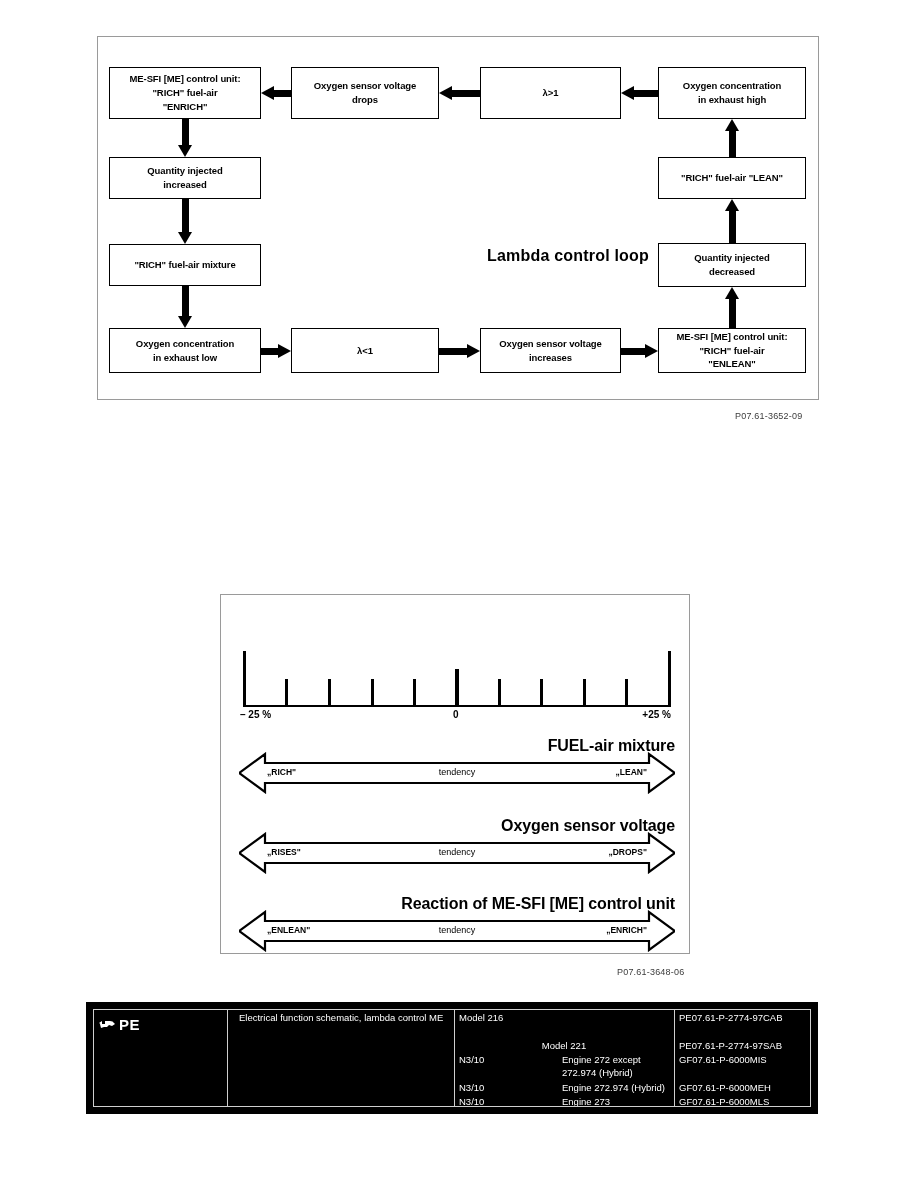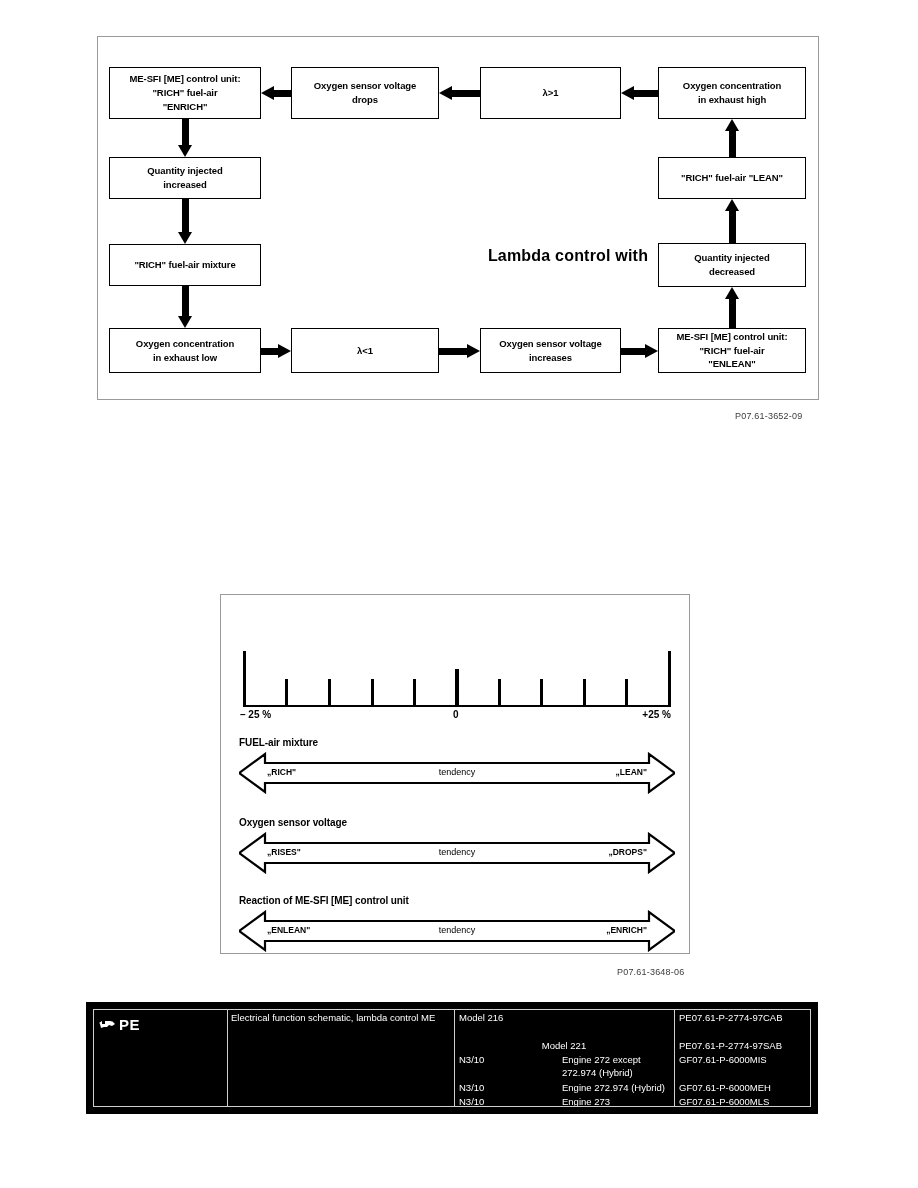--- a/index.html
+++ b/index.html
@@ -114,23 +114,23 @@
     font-weight: bold;
     font-size: 10px;
     white-space: nowrap;
   }
 
   
   .band { position: absolute; left: 18px; width: 436px; }
   .band-title {
     position: absolute;
     left: 0; width: 100%;
-    text-align: left;
-    font-weight: bold;
-    font-size: 10px;
+    text-align: right;
+    font-weight: bold;
+    font-size: 16px;
     letter-spacing: -0.1px;
     top: 0;
   }
   .band-arrow { position: absolute; top: 15px; left: 0; width: 100%; height: 42px; }
   .band-arrow svg { display: block; width: 100%; height: 100%; }
   .band-lbl {
     position: absolute;
     font-size: 8.5px;
     font-weight: bold;
     top: 30px;
@@ -185,21 +185,21 @@
     padding-top: 5px;
   }
   #hand-icon { display: inline-block; width: 17px; height: 13px; }
   .trow { position: absolute; left: 0; right: 0; padding: 0 5px; box-sizing: border-box; }
 </style>
 </head>
 <body>
 
 <div id="fig1-frame">
 
-  <div id="fig1-title">Lambda control with</div>
+  <div id="fig1-title">Lambda control loop</div>
 
   <div class="fbox" style="left:11px; top:30px; width:152px; height:52px;">
     <span>
       <span>ME-SFI [ME] control unit:</span>
       <span>"RICH" fuel-air</span>
       <span>"ENRICH"</span>
     </span>
   </div>
 
   <div class="fbox" style="left:11px; top:120px; width:152px; height:42px;">
@@ -395,21 +395,21 @@
       <span id="hand-icon">
         <svg viewBox="0 0 17 13" width="17" height="13">
           <path d="M1 7 L6 7 L6 4 L11 4 Q14 4 15 6 L16 7 L13 9 L10 8 L8 10 L5 10 L2 11 Z" fill="#ffffff"></path>
           <path d="M0 6 L3 4 L3 8 Z" fill="#ffffff"></path>
         </svg>
       </span>
       <span>PE</span>
     </div>
 
     <div class="tcol" style="left:133px; width:227px; border-left:none;">
-      <div class="trow" style="top:2px; left:0; padding-left:4px;">
+      <div class="trow" style="top:2px; left:0; padding-left:12px;">
         <span>Electrical function schematic, lambda control ME</span>
       </div>
     </div>
 
     <div class="tcol" style="left:360px; width:220px; border-left:none; padding-left:6px;">
       <div class="trow" style="top:2px;">
         <span>Model 216</span>
       </div>
       <div class="trow" style="top:30px;text-align:center;">
         <span>Model 221</span>

